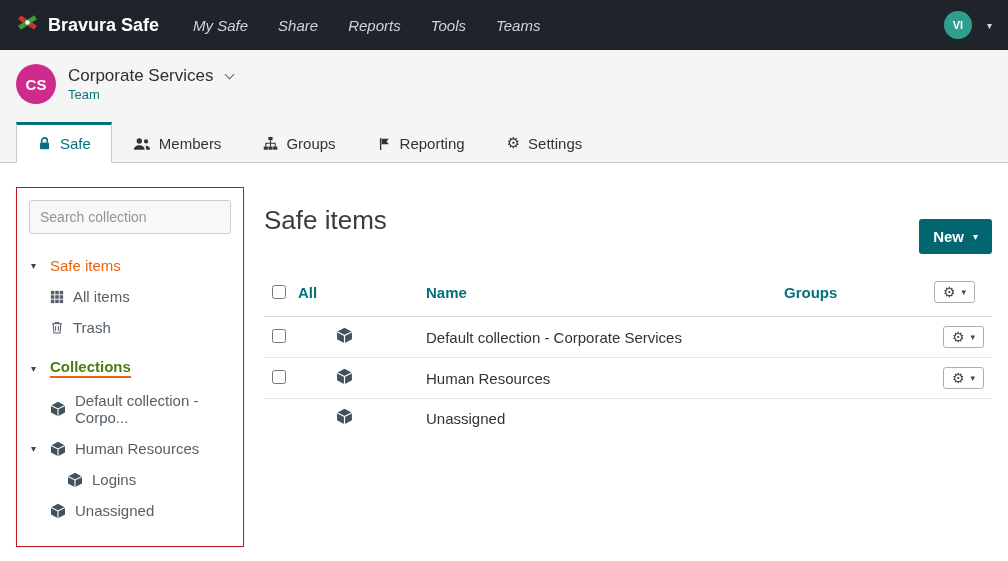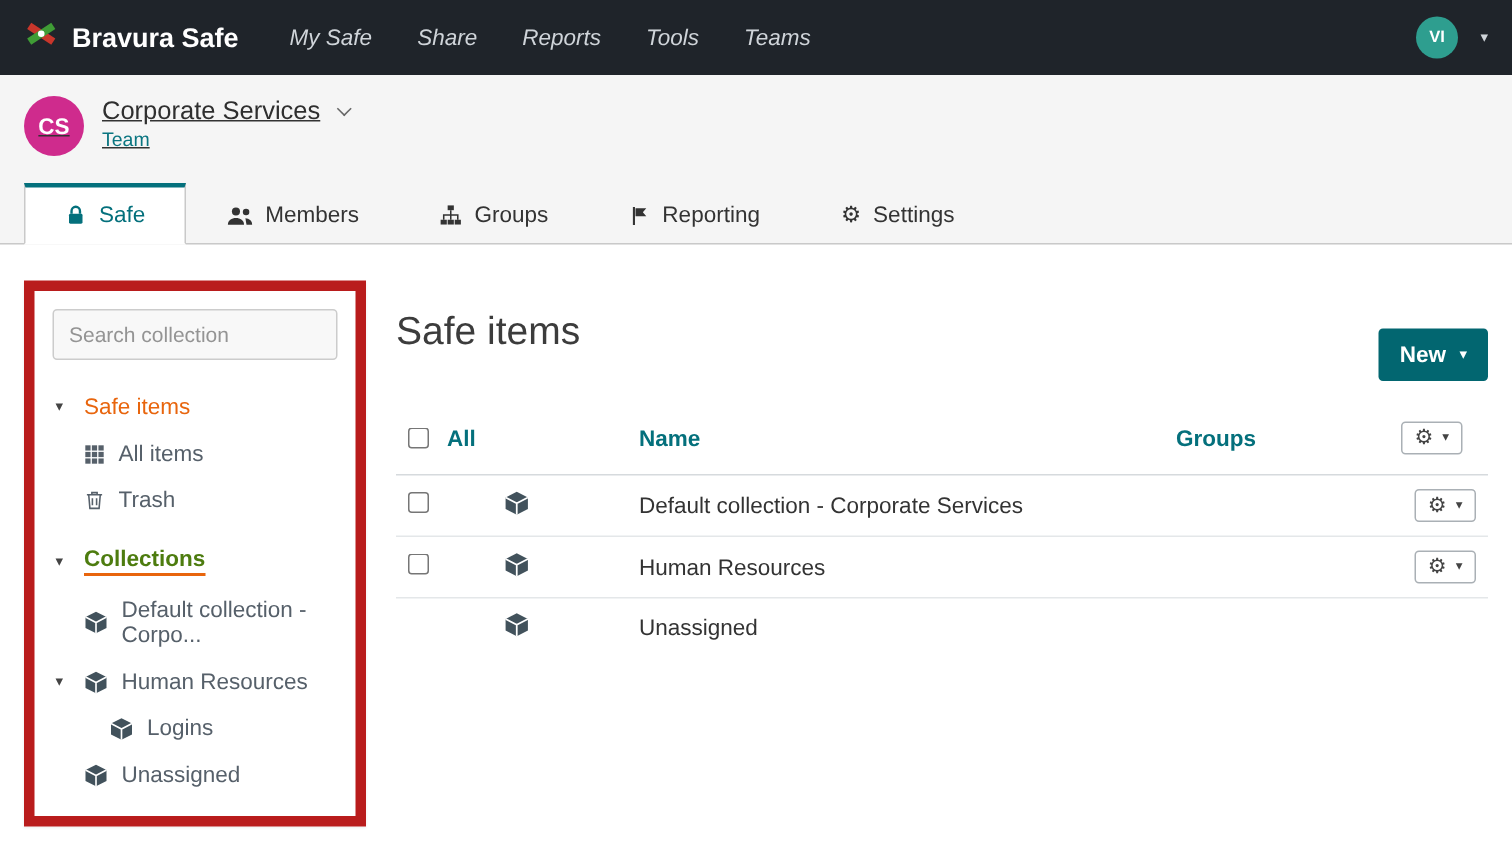--- a/index.html
+++ b/index.html
@@ -12,40 +12,40 @@
   .brand { display:flex; align-items:center; gap:9px; color:#fff; font-weight:700; font-size:18px; }
   .nav-links { display:flex; gap:30px; margin-left:34px;font-style:italic; }
   .nav-link { color:#cfd4d9; font-size:15px; cursor:pointer; }
   .nav-right { margin-left:auto; display:flex; align-items:center; gap:15px; cursor:pointer; }
   .avatar-sm { width:28px; height:28px; border-radius:50%; background:#2e9e8f; color:#fff;
     font-size:11px; font-weight:700; display:flex; align-items:center; justify-content:center; }
   .nav-caret { color:#cfd4d9; font-size:10px; }
 
   
   .gray-band { background:#f5f5f5; }
-  .team-info { display:flex; gap:12px; padding:14px 16px 0;text-decoration:underline; }
+  .team-info { display:flex; align-items:center; gap:12px; padding:14px 16px 0; }
   .avatar-md { width:40px; height:40px; border-radius:50%; background:#cf2b8d; color:#fff;
     font-size:15px; font-weight:700; display:flex; align-items:center; justify-content:center; }
   .team-title-row { display:flex; align-items:center; gap:12px; }
   .team-title { font-size:17px; color:#2f2f2f; }
   .chev { width:7px; height:7px; border-right:1.6px solid #666; border-bottom:1.6px solid #666;
     transform:rotate(45deg); display:inline-block; margin-top:-4px; cursor:pointer; }
   .team-subtitle { font-size:13px; color:#0a7580; margin-top:1px; }
 
   .tabs-bar { display:flex; border-bottom:1px solid #c9c9c9; padding-left:16px; margin-top:18px; }
-  .tab { display:inline-flex; align-items:center; gap:8px; padding:10px 26px; font-size:15px;
+  .tab { display:inline-flex; align-items:center; gap:8px; padding:10px 20px; font-size:15px;
     color:#333; border:1px solid transparent; border-top-width:3px; margin-bottom:-1px; cursor:pointer;justify-content:center; }
   .tab.active { background:#fff; border-color:#c9c9c9; border-top:3px solid #04707c;
     border-bottom-color:#fff; color:#04707c; }
   .tab svg { display:block; }
 
   
   .content { display:flex; gap:20px; padding:24px 16px 0; align-items:flex-start; }
 
-  .side-card { width:228px; min-height:360px; background:#fff; border:7px solid #b91c1c;
+  .side-card { width:228px; min-height:360px; background:#fff; border:1px solid #b91c1c;
     padding:12px; box-shadow:0 1px 2px rgba(0,0,0,.07); }
   .search-input { width:100%; padding:8px 10px; font-size:14px; border:1px solid #ccc;
     border-radius:3px; background:#f8f8f8; color:#555; outline:none;
     font-family:"Liberation Sans", sans-serif; }
   .search-input::placeholder { color:#949494; }
 
   .tree { margin-top:16px; }
   .tree-row { display:flex; align-items:center; gap:9px; padding:7px 2px; font-size:15px;
     color:#56606a; cursor:pointer; }
   .tree-caret { font-size:10px; color:#444; width:10px; flex:none; }

